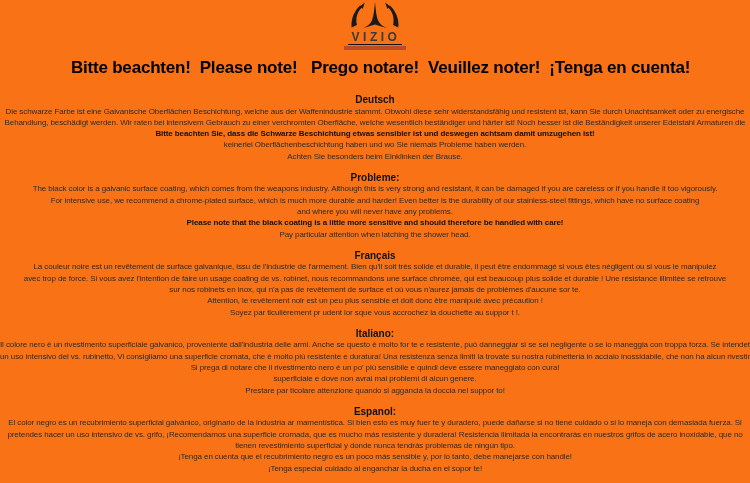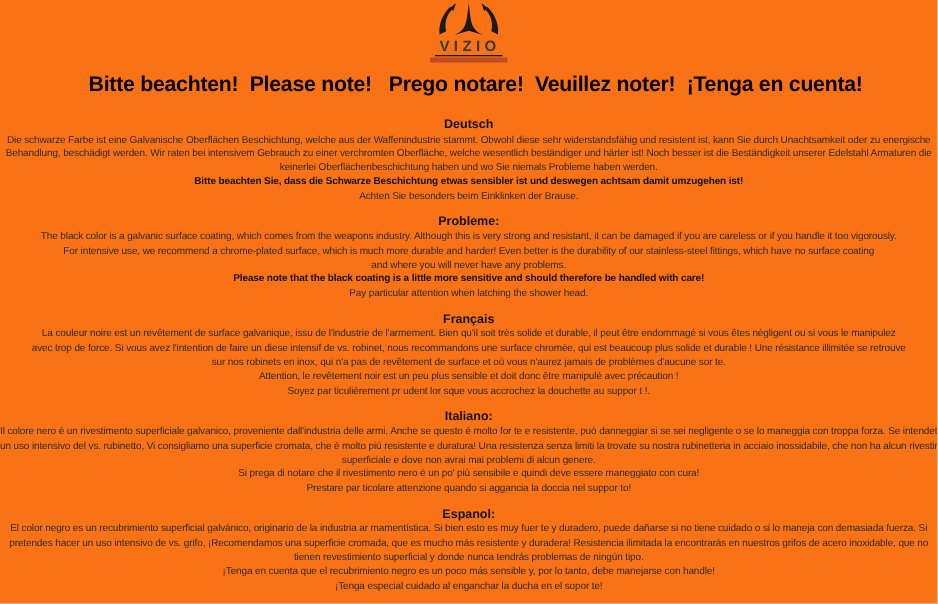--- a/index.html
+++ b/index.html
@@ -96,46 +96,46 @@
     <div class="logo-bar" style="background: rgb(191, 74, 35);"></div>
   </div>
 
   <h1 class="main-heading">Bitte beachten!  Please note!   Prego notare!  Veuillez noter!  ¡Tenga en cuenta!</h1>
 
   <div class="sections" id="sections">
       <section class="lang-section">
         <div class="sec-title">Deutsch</div>
         <div class="sec-line">Die schwarze Farbe ist eine Galvanische Oberflächen Beschichtung, welche aus der Waffenindustrie stammt. Obwohl diese sehr widerstandsfähig und resistent ist, kann Sie durch Unachtsamkeit oder zu energische</div>
         <div class="sec-line">Behandlung, beschädigt werden. Wir raten bei intensivem Gebrauch zu einer verchromten Oberfläche, welche wesentlich beständiger und härter ist! Noch besser ist die Beständigkeit unserer Edelstahl Armaturen die</div>
+        <div class="sec-line bold">Bitte beachten Sie, dass die Schwarze Beschichtung etwas sensibler ist und deswegen achtsam damit umzugehen ist!</div>
         <div class="sec-line">keinerlei Oberflächenbeschichtung haben und wo Sie niemals Probleme haben werden.</div>
-        <div class="sec-line bold">Bitte beachten Sie, dass die Schwarze Beschichtung etwas sensibler ist und deswegen achtsam damit umzugehen ist!</div>
         <div class="sec-line">Achten Sie besonders beim Einklinken der Brause.</div>
       </section>
       <section class="lang-section">
         <div class="sec-title">Probleme:</div>
         <div class="sec-line">The black color is a galvanic surface coating, which comes from the weapons industry. Although this is very strong and resistant, it can be damaged if you are careless or if you handle it too vigorously.</div>
         <div class="sec-line">For intensive use, we recommend a chrome-plated surface, which is much more durable and harder! Even better is the durability of our stainless-steel fittings, which have no surface coating</div>
         <div class="sec-line">and where you will never have any problems.</div>
         <div class="sec-line bold">Please note that the black coating is a little more sensitive and should therefore be handled with care!</div>
         <div class="sec-line">Pay particular attention when latching the shower head.</div>
       </section>
       <section class="lang-section">
         <div class="sec-title">Français</div>
         <div class="sec-line">La couleur noire est un revêtement de surface galvanique, issu de l'industrie de l'armement. Bien qu'il soit très solide et durable, il peut être endommagé si vous êtes négligent ou si vous le manipulez</div>
-        <div class="sec-line">avec trop de force. Si vous avez l'intention de faire un diese intensif de vs. robinet, nous recommandons une surface chromée, qui est beaucoup plus solide et durable ! Une résistance illimitée se retrouve</div>
+        <div class="sec-line">avec trop de force. Si vous avez l'intention de faire un usage coating de vs. robinet, nous recommandons une surface chromée, qui est beaucoup plus solide et durable ! Une résistance illimitée se retrouve</div>
         <div class="sec-line">sur nos robinets en inox, qui n'a pas de revêtement de surface et où vous n'aurez jamais de problèmes d'aucune sor te.</div>
         <div class="sec-line">Attention, le revêtement noir est un peu plus sensible et doit donc être manipulé avec précaution !</div>
         <div class="sec-line">Soyez par ticulièrement pr udent lor sque vous accrochez la douchette au suppor t !.</div>
       </section>
       <section class="lang-section">
         <div class="sec-title">Italiano:</div>
         <div class="sec-line">Il colore nero è un rivestimento superficiale galvanico, proveniente dall'industria delle armi. Anche se questo è molto for te e resistente, può danneggiar si se sei negligente o se lo maneggia con troppa forza.  Se intendete fare</div>
         <div class="sec-line">un uso intensivo del vs. rubinetto, Vi consigliamo una superficie cromata, che è molto più resistente e duratura! Una resistenza senza limiti la trovate su nostra rubinetteria in acciaio inossidabile, che non ha alcun rivestimento</div>
+        <div class="sec-line">Si prega di notare che il rivestimento nero è un po' più sensibile e quindi deve essere maneggiato con cura!</div>
         <div class="sec-line">superficiale e dove non avrai mai problemi di alcun genere.</div>
-        <div class="sec-line">Si prega di notare che il rivestimento nero è un po' più sensibile e quindi deve essere maneggiato con cura!</div>
         <div class="sec-line">Prestare par ticolare attenzione quando si aggancia la doccia nel suppor to!</div>
       </section>
       <section class="lang-section">
         <div class="sec-title">Espanol:</div>
         <div class="sec-line">El color negro es un recubrimiento superficial galvánico, originario de la industria ar mamentística. Si bien esto es muy fuer te y duradero, puede dañarse si no tiene cuidado o si lo maneja con demasiada fuerza. Si</div>
         <div class="sec-line">pretendes hacer un uso intensivo de vs. grifo, ¡Recomendamos una superficie cromada, que es mucho más resistente y duradera! Resistencia ilimitada la encontrarás en nuestros grifos de acero inoxidable, que no</div>
         <div class="sec-line">tienen revestimiento superficial y donde nunca tendrás problemas de ningún tipo.</div>
         <div class="sec-line">¡Tenga en cuenta que el recubrimiento negro es un poco más sensible y, por lo tanto, debe manejarse con handle!</div>
         <div class="sec-line">¡Tenga especial cuidado al enganchar la ducha en el sopor te!</div>
       </section>

